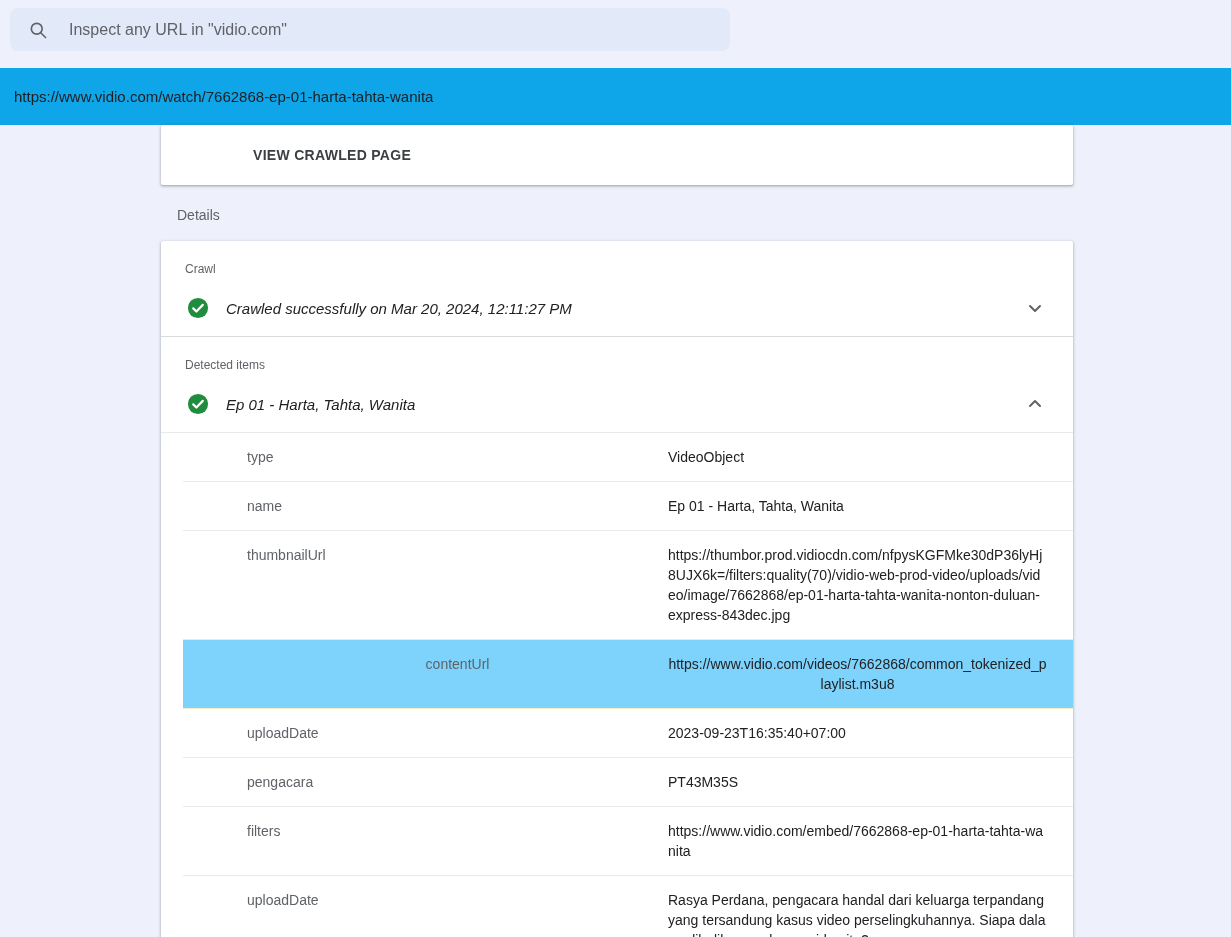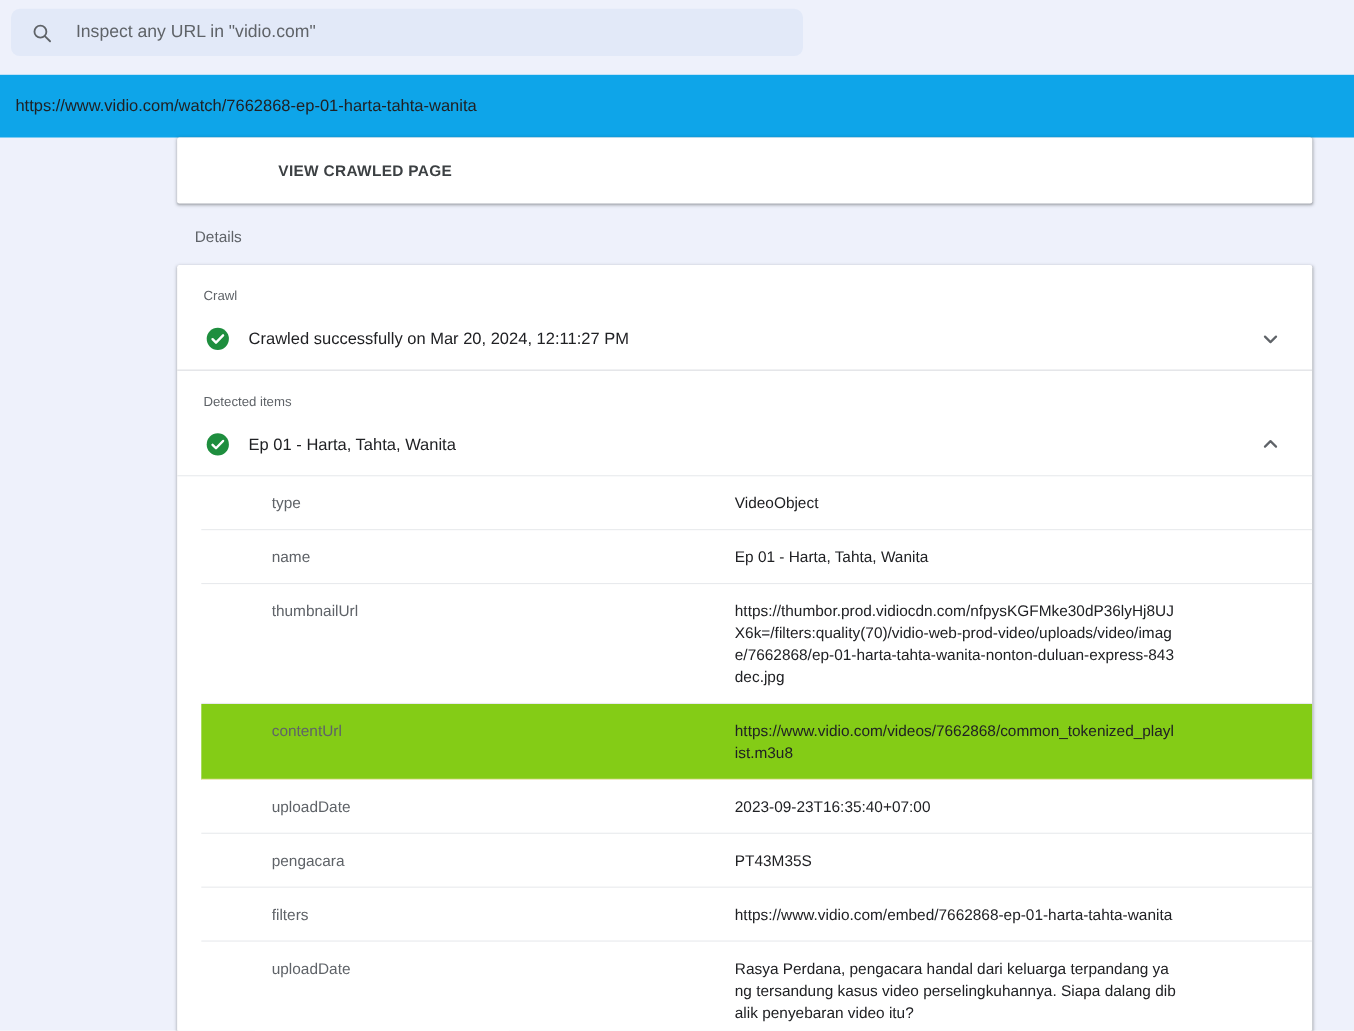--- a/index.html
+++ b/index.html
@@ -29,54 +29,54 @@
   
   .url-band {
     background: #0ea5e9; height: 57px;
     display: flex; align-items: center;
     padding-left: 14px; font-size: 15px; color: #202124;
   }
 
   
   .content { padding-left: 161px; }
   .card {
-    width: 1032px; background: #fff; border-radius: 2px;
+    width: 912px; background: #fff; border-radius: 2px;
     box-shadow: 0 1px 2px rgba(60,64,67,.3), 0 1px 3px 1px rgba(60,64,67,.15);
   }
   .crawled-card { height: 60px; display: flex; align-items: center; }
   .view-btn {
     margin-left: 84px; padding: 8px 8px;
     background: none; border: none; cursor: pointer;
     font-family: "Liberation Sans", sans-serif;
     font-size: 14px; font-weight: bold; letter-spacing: .3px; color: #3c4043;
   }
   .details-label { margin: 22px 0 18px 16px; font-size: 14px; color: #5f6368; }
 
   .details-card { height: 760px; overflow: hidden; }
   .section-label { padding: 21px 0 4px 24px; font-size: 12px; color: #5f6368; }
   .status-row {
     display: flex; align-items: center;
     height: 56px; padding: 0 26px; cursor: pointer;
   }
-  .status-row .row-text { font-size: 15px; color: #202124; }
+  .status-row .row-text { font-size: 15px; color: #202124; font-style: italic; }
   .check-icon { width: 22px; height: 22px; margin-right: 17px; flex-shrink: 0; }
   .chevron { margin-left: auto; width: 24px; height: 24px; cursor: pointer; flex-shrink: 0; }
   .hdiv { border-bottom: 1px solid #dadce0; }
 
   
   .kv-table { border-top: 1px solid #e8eaed; }
   .kv-row {
     display: flex;
     padding: 14px 26px 14px 64px;
     border-bottom: 1px solid #e8eaed;
     line-height: 20px; font-size: 14px; margin-left: 22px;
   }
   .kv-key { width: 421px; flex-shrink: 0; color: #5f6368; }
   .kv-val { width: 401px; color: #202124; word-break: break-all; }
-  .kv-row.highlight { background: #84cc16; border-bottom-color: #f7ebc9; }
+  .kv-row.highlight { background: #7dd3fc; border-bottom-color: #f7ebc9; text-align: center; }
 </style>
 </head>
 <body>
 
 <div class="search-wrap">
   <div class="search-pill">
     <svg class="search-icon" viewBox="0 0 24 24" fill="none">
       <circle cx="10.5" cy="10.5" r="6.5" stroke="#5f6368" stroke-width="2"></circle>
       <line x1="15.3" y1="15.3" x2="21" y2="21" stroke="#5f6368" stroke-width="2" stroke-linecap="round"></line>
     </svg>

